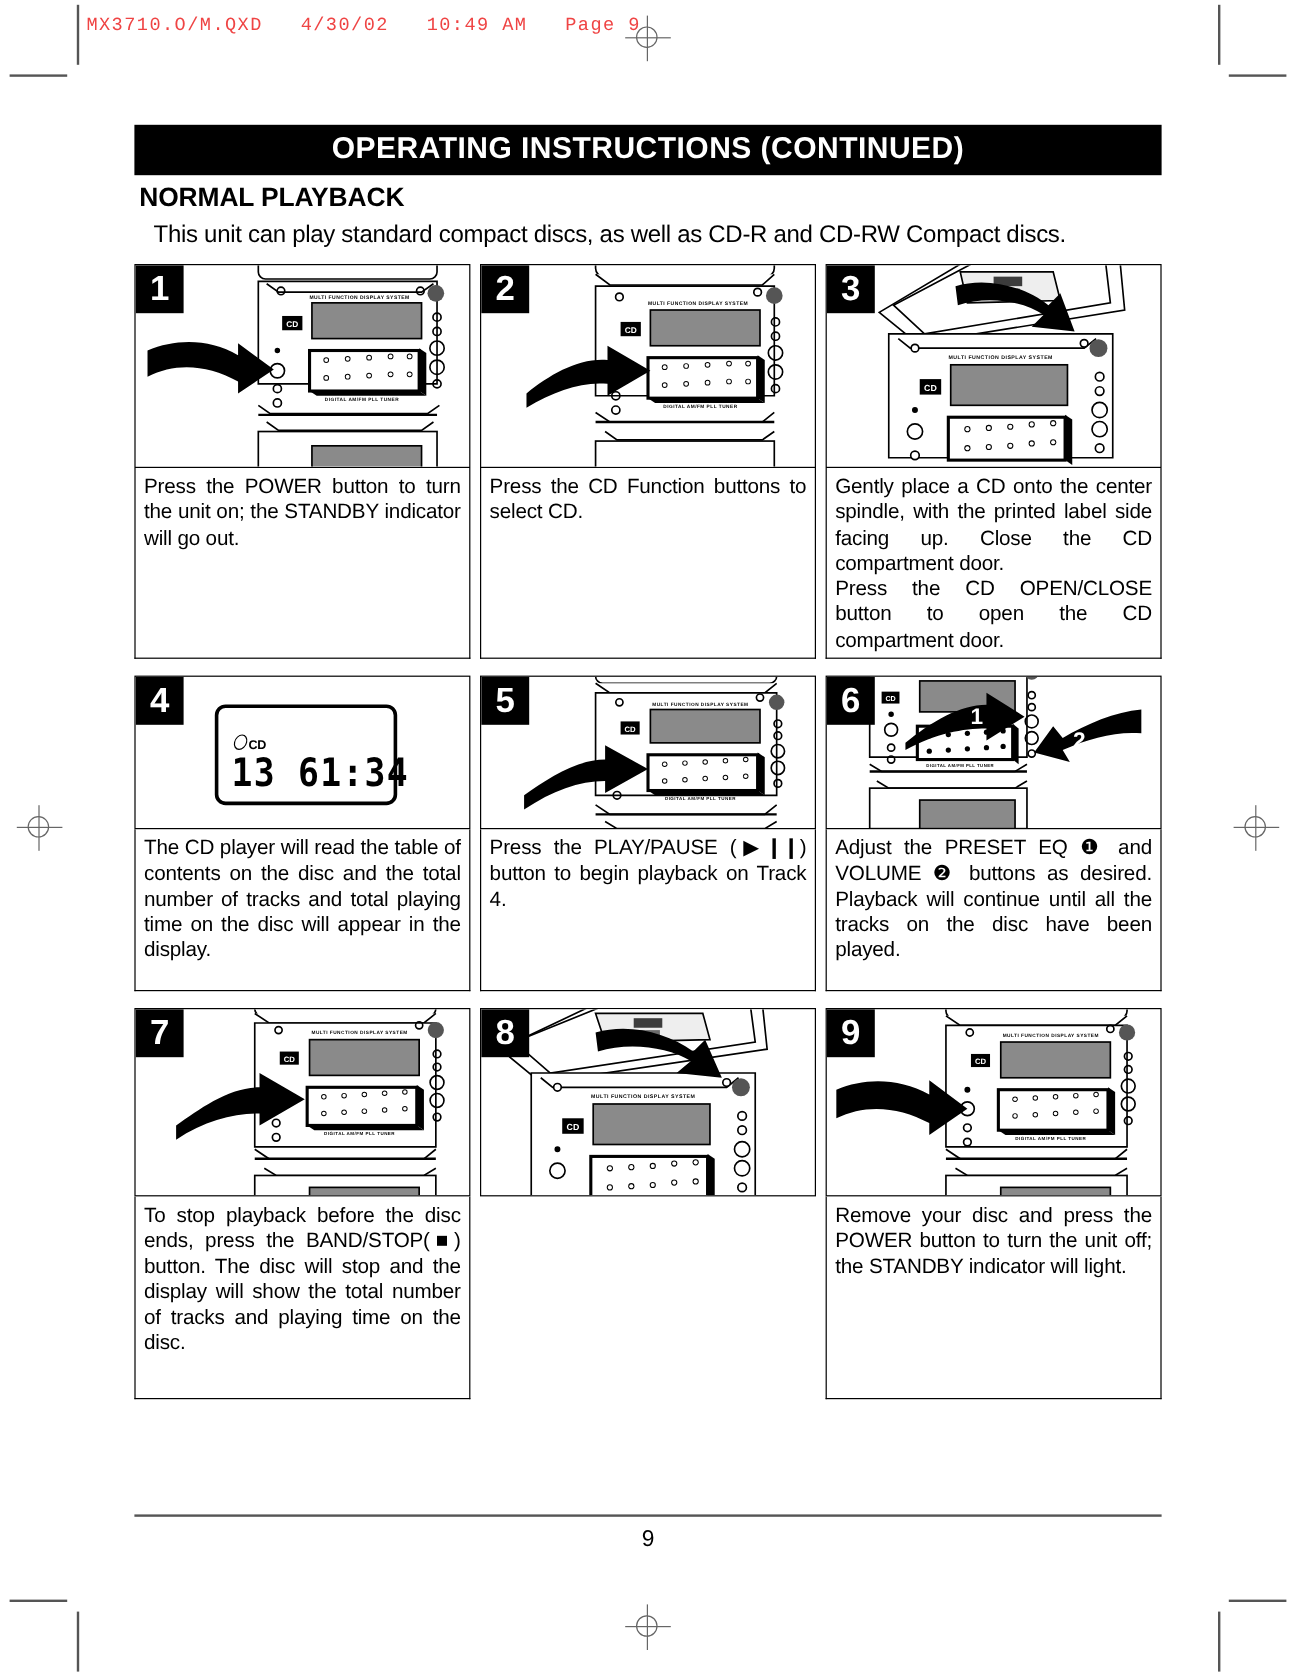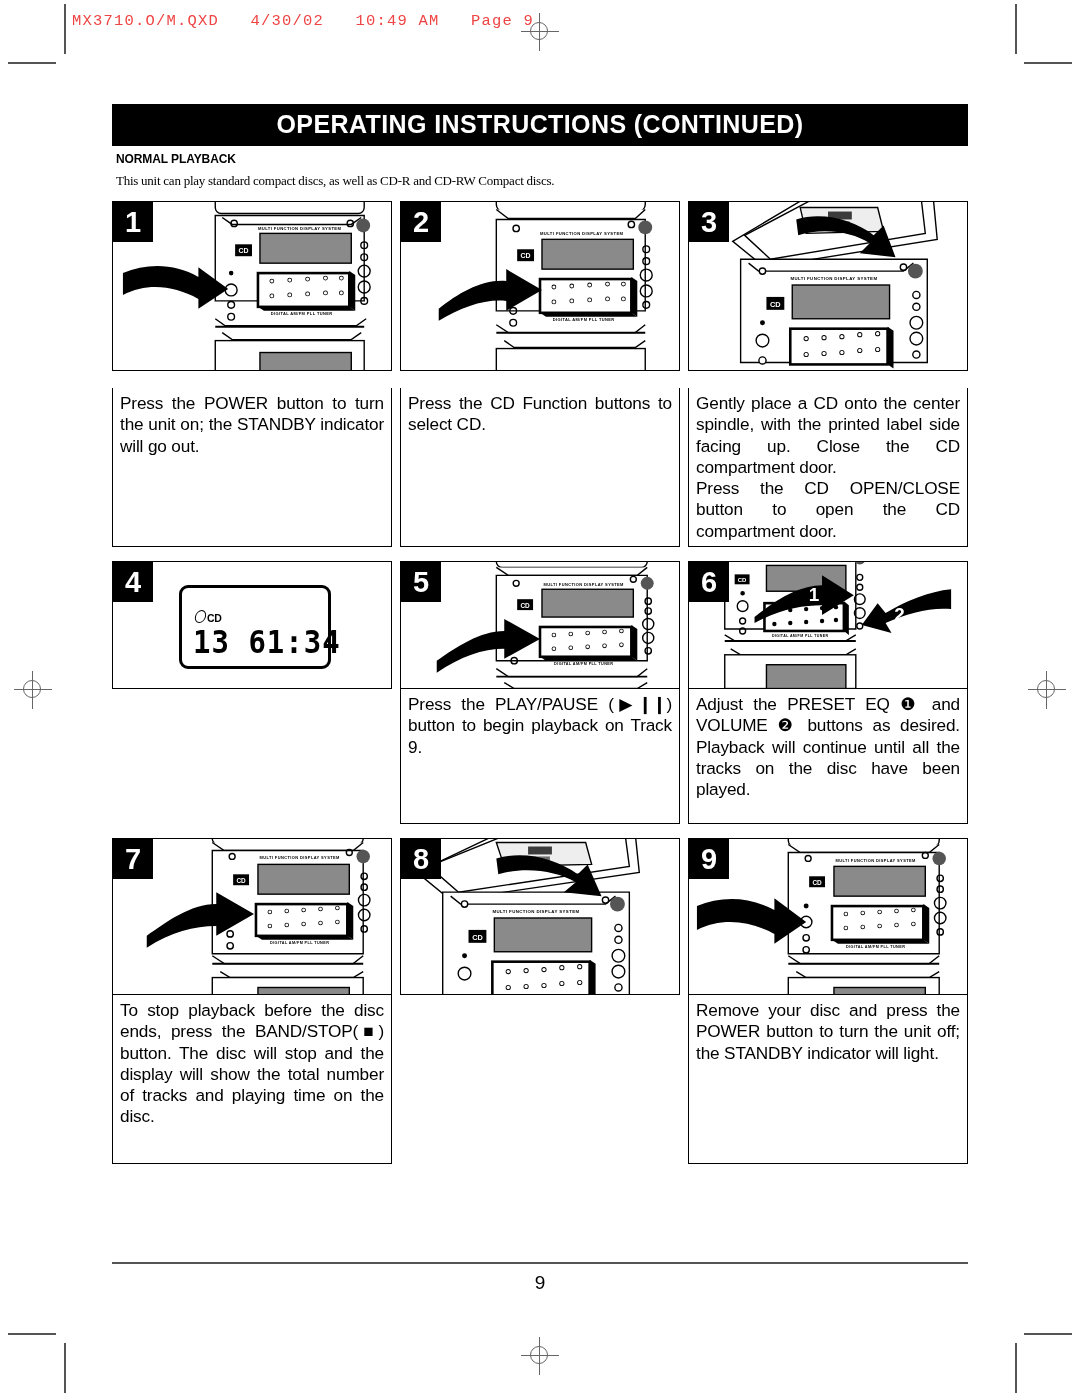--- a/index.html
+++ b/index.html
@@ -31,22 +31,22 @@
 
   .titlebar{
     background:#000;color:#fff;
     text-align:center;
     font-size:25px;font-weight:bold;
     letter-spacing:.4px;
     padding:7px 0 9px 0;
     line-height:1.05;
   }
   .h1{font-size:25px;font-weight:bold;margin:13px 0 0 4px;letter-spacing:-.2px;}
-  .h2{font-size:12px;font-weight:bold;margin:6px 0 0 4px;letter-spacing:-.1px;}
-  .intro{font-size:13px;margin:7px 0 0 4px;letter-spacing:-.25px;font-family:Liberation Serif, serif;}
+  .h2{font-size:22px;font-weight:bold;margin:6px 0 0 4px;letter-spacing:-.1px;}
+  .intro{font-size:20px;margin:7px 0 0 16px;letter-spacing:-.25px;}
 
   
   .grid{margin-top:12px;display:flex;flex-direction:column;gap:14px;}
   .row{display:flex;gap:8px;}
   .cell{width:280px;display:flex;flex-direction:column;}
 
   .imgbox{
     position:relative;
     border:1.6px solid #000;
     height:170px;
@@ -71,21 +71,21 @@
     border:1.6px solid #000;
     border-top:0;
     box-sizing:border-box;
     padding:5px 7px 6px 7px;
     font-size:17.2px;
     line-height:1.235;
     letter-spacing:-.15px;
     text-align:justify;
     text-justify:inter-word;
   }
-  .row-1 .txtbox{height:159px;margin-top:17px;}
+  .row-1 .txtbox{height:159px;}
   .row-2 .txtbox{height:135px;}
   .row-3 .txtbox{height:169px;}
   .txtbox p{margin:0;}
   .txtbox p + p{margin-top:0;}
 
   
   .illus{position:absolute;left:0;top:0;width:100%;height:100%;}
   .illus svg{display:block;width:100%;height:100%;}
 
   
@@ -370,20 +370,23 @@
       <div class="cell">
         <div class="imgbox">
           <div class="lcdwrap">
             <div class="lcd">
               <div class="cdind"><span class="o"></span><span>CD</span></div>
               <div class="digits">13 61:34</div>
             </div>
           </div>
           <div class="stepnum">4</div>
         </div>
+        <div class="txtbox">
+          <p>The CD player will read the table of contents on the disc and the total number of tracks and total playing time on the disc will appear in the display.</p>
+        </div>
       </div>
 
       <div class="cell">
         <div class="imgbox">
           <div class="illus">
             <svg viewBox="0 0 280 128" preserveAspectRatio="xMidYMid slice">
               <g stroke="#000" fill="none" stroke-width="1.4">
                 <rect x="96" y="-30" width="152" height="36" rx="6"></rect>
                 <path d="M96 6 l12 8 h130 l10 -8" fill="#fff"></path>
                 <path d="M96 14 h152 v86 h-152 z" fill="#fff"></path>
@@ -432,21 +435,21 @@
               <text x="184" y="25" font-size="4" text-anchor="middle" fill="#000" font-family="'Liberation Sans',sans-serif" font-weight="bold" letter-spacing=".4">MULTI FUNCTION DISPLAY SYSTEM</text>
               <text x="184" y="104" font-size="3.8" text-anchor="middle" fill="#000" font-family="'Liberation Sans',sans-serif" font-weight="bold" letter-spacing=".4">DIGITAL AM/FM PLL TUNER</text>
               <rect x="117" y="38" width="16" height="11" fill="#000"></rect>
               <text x="125" y="46.5" font-size="6.5" text-anchor="middle" fill="#fff" font-family="'Liberation Sans',sans-serif" font-weight="bold">CD</text>
               <path d="M36 100 C56 86 80 70 104 70 L104 58 L140 78 L104 98 L104 88 C82 88 60 96 36 112 Z" fill="#000"></path>
             </svg>
           </div>
           <div class="stepnum">5</div>
         </div>
         <div class="txtbox">
-          <p>Press the PLAY/PAUSE (▶❙❙) button to begin playback on Track 9.</p>
+          <p>Press the PLAY/PAUSE (▶❙❙) button to begin playback on Track 4.</p>
         </div>
       </div>
 
       <div class="cell">
         <div class="imgbox">
           <div class="illus">
             <svg viewBox="0 0 280 128" preserveAspectRatio="xMidYMid slice">
               <g stroke="#000" fill="none" stroke-width="1.4">
                 <path d="M36 -14 h132 v82 h-132 z" fill="#fff"></path>
                 <path d="M44 -10 l10 6 h110 l8 -6"></path>

